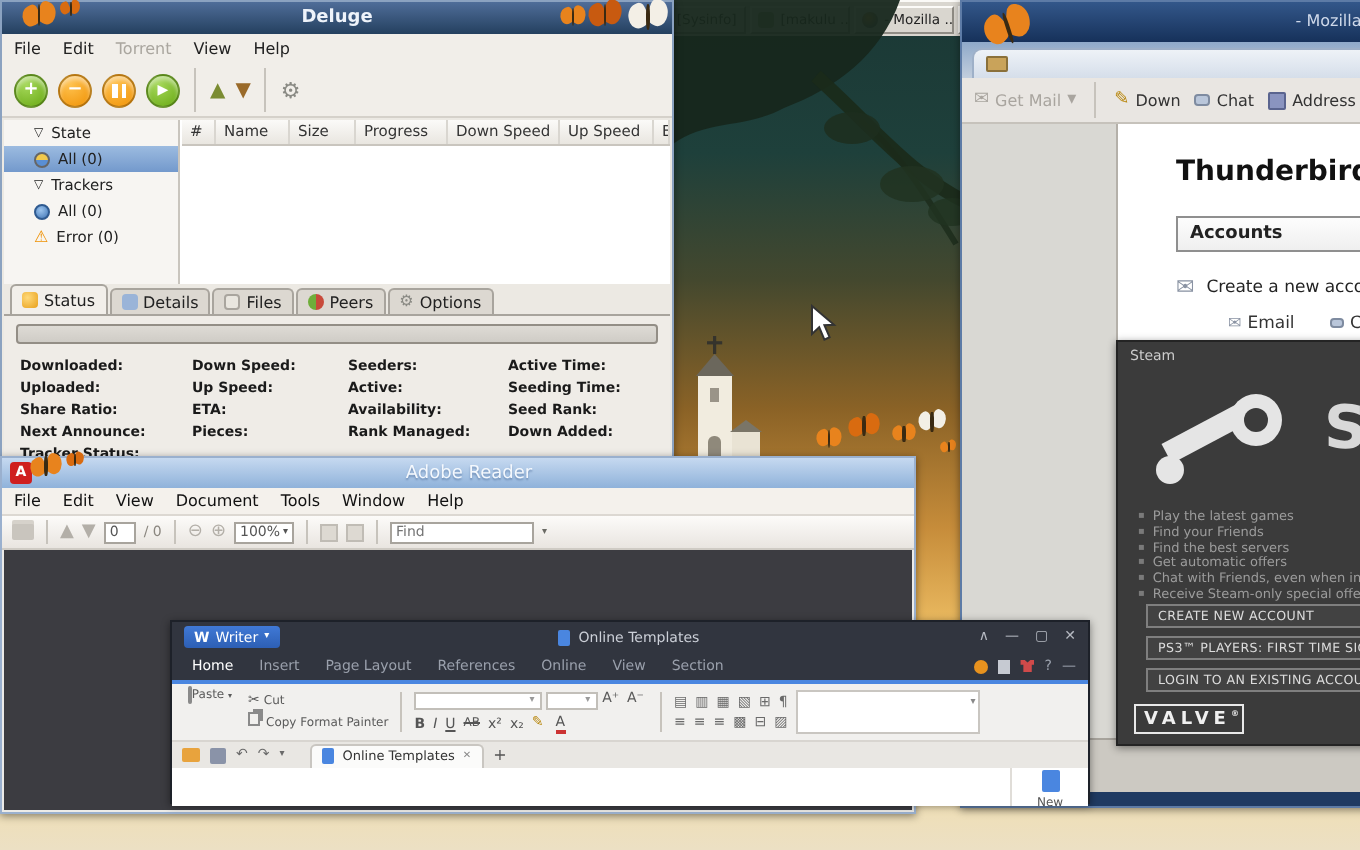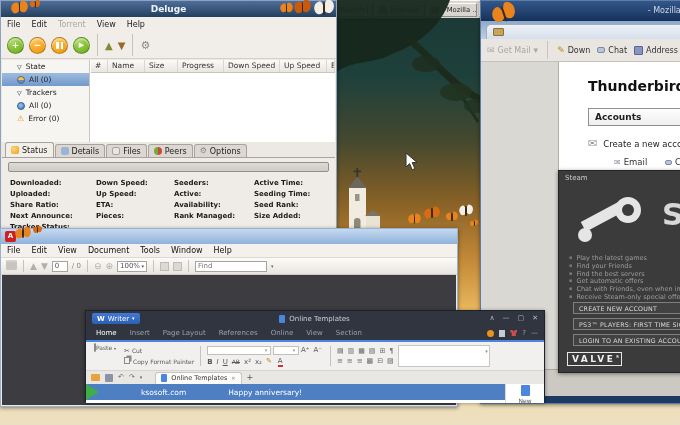--- a/index.html
+++ b/index.html
@@ -361,21 +361,21 @@
       <div class="dl-col dl-c3">
         <div>Seeders:</div>
         <div>Active:</div>
         <div>Availability:</div>
         <div>Rank Managed:</div>
       </div>
       <div class="dl-col dl-c4">
         <div>Active Time:</div>
         <div>Seeding Time:</div>
         <div>Seed Rank:</div>
-        <div>Size Added:</div>
+        <div>Down Added:</div>
       </div>
     </div>
   </div>
 </div>
 
 <span class="bf" style="left:11px;top:1px;width:17px;height:14px;--c:#e8831d;z-index:24">
     <i class="w1"></i>
     <i class="w2"></i>
     <i class="bd"></i>
   </span>
@@ -396,20 +396,21 @@
   </span>
 <span class="bf" style="left:314px;top:0;width:20px;height:17px;--c:#f3efe6;z-index:24">
     <i class="w1"></i>
     <i class="w2"></i>
     <i class="bd"></i>
   </span>
 
 <div id="ar" class="win">
   <div class="ar-title">
     <span class="pdficon">A</span>
+    <span class="t">Adobe Reader</span>
   </div>
   <div class="ar-menu">
     <span>File</span>
     <span>Edit</span>
     <span>View</span>
     <span>Document</span>
     <span>Tools</span>
     <span>Window</span>
     <span>Help</span>
   </div>
@@ -571,25 +572,20 @@
     <span class="glyph">↷</span>
     <span class="glyph" style="font-size:5px">▾</span>
     <span class="wr-tab">
       <span class="docicon"></span>
       <span>Online Templates</span>
       <span class="glyph" style="font-size:5px;color:#888">✕</span>
     </span>
     <span class="glyph" style="font-size:8px;color:#555">+</span>
   </div>
   <div class="wr-content">
-    <div class="banner">
-      <span class="tri"></span>
-      <span class="site">ksosoft.com</span>
-      <span class="msg">Happy anniversary!</span>
-    </div>
     <div class="newpanel">
       <span class="docicon"></span>
       <div>New</div>
     </div>
   </div>
 </div>
 
 <div id="bar">
   <span class="hamb">
       <b></b>

